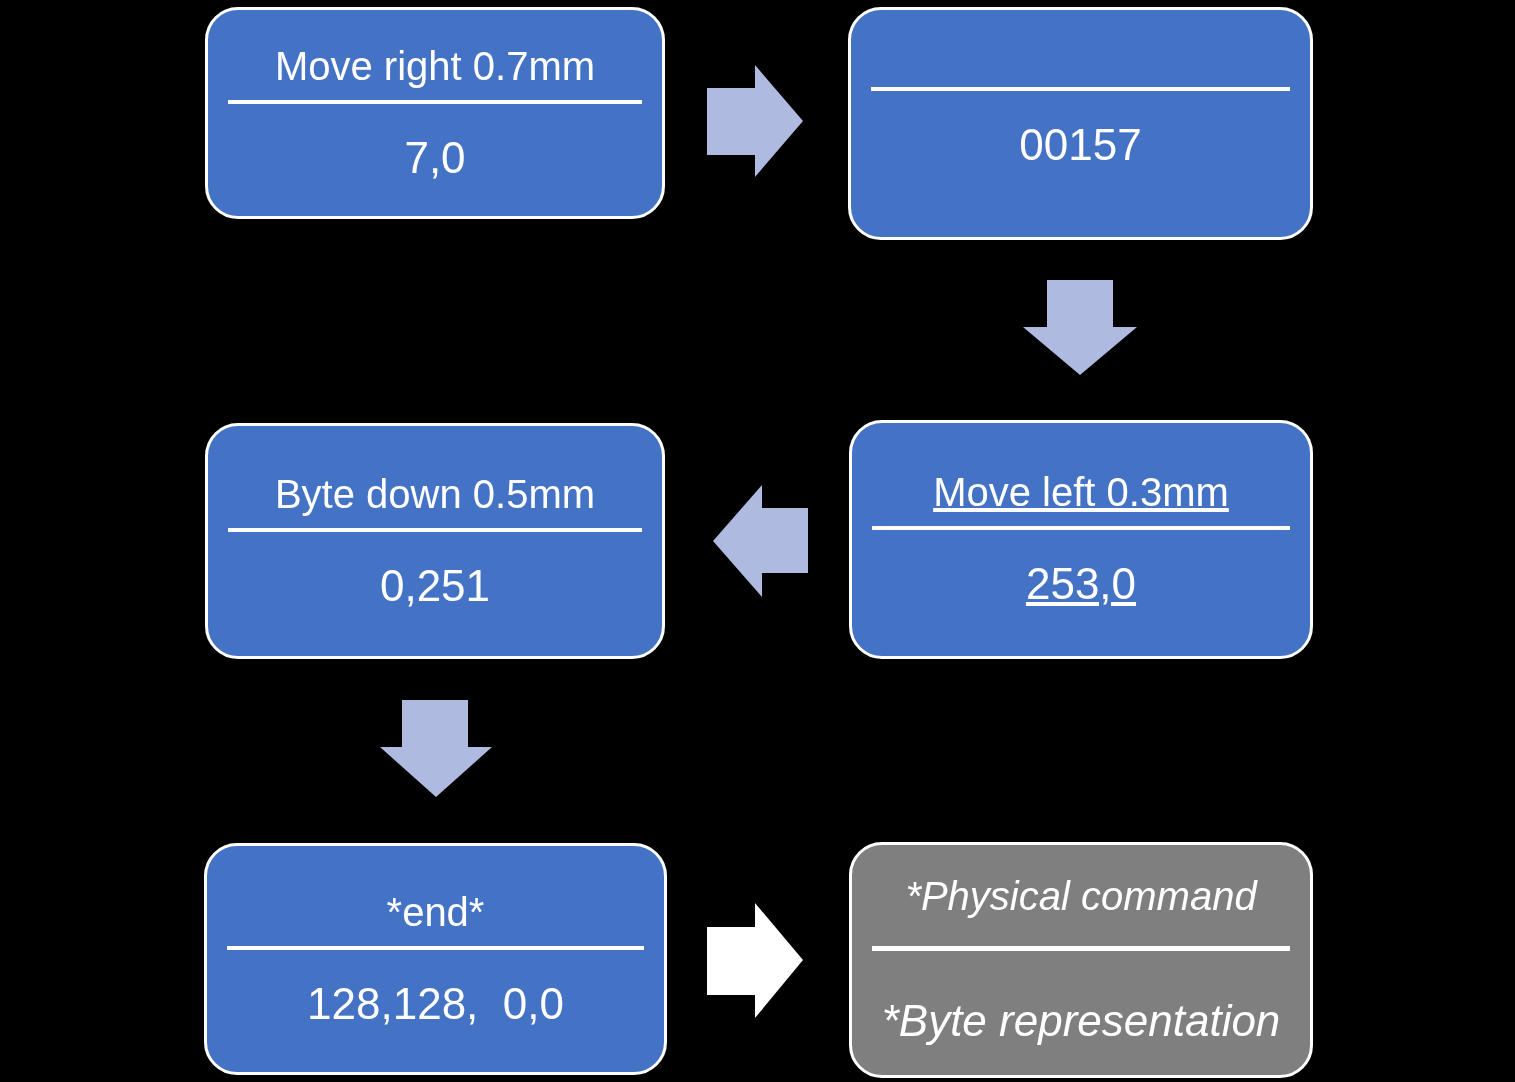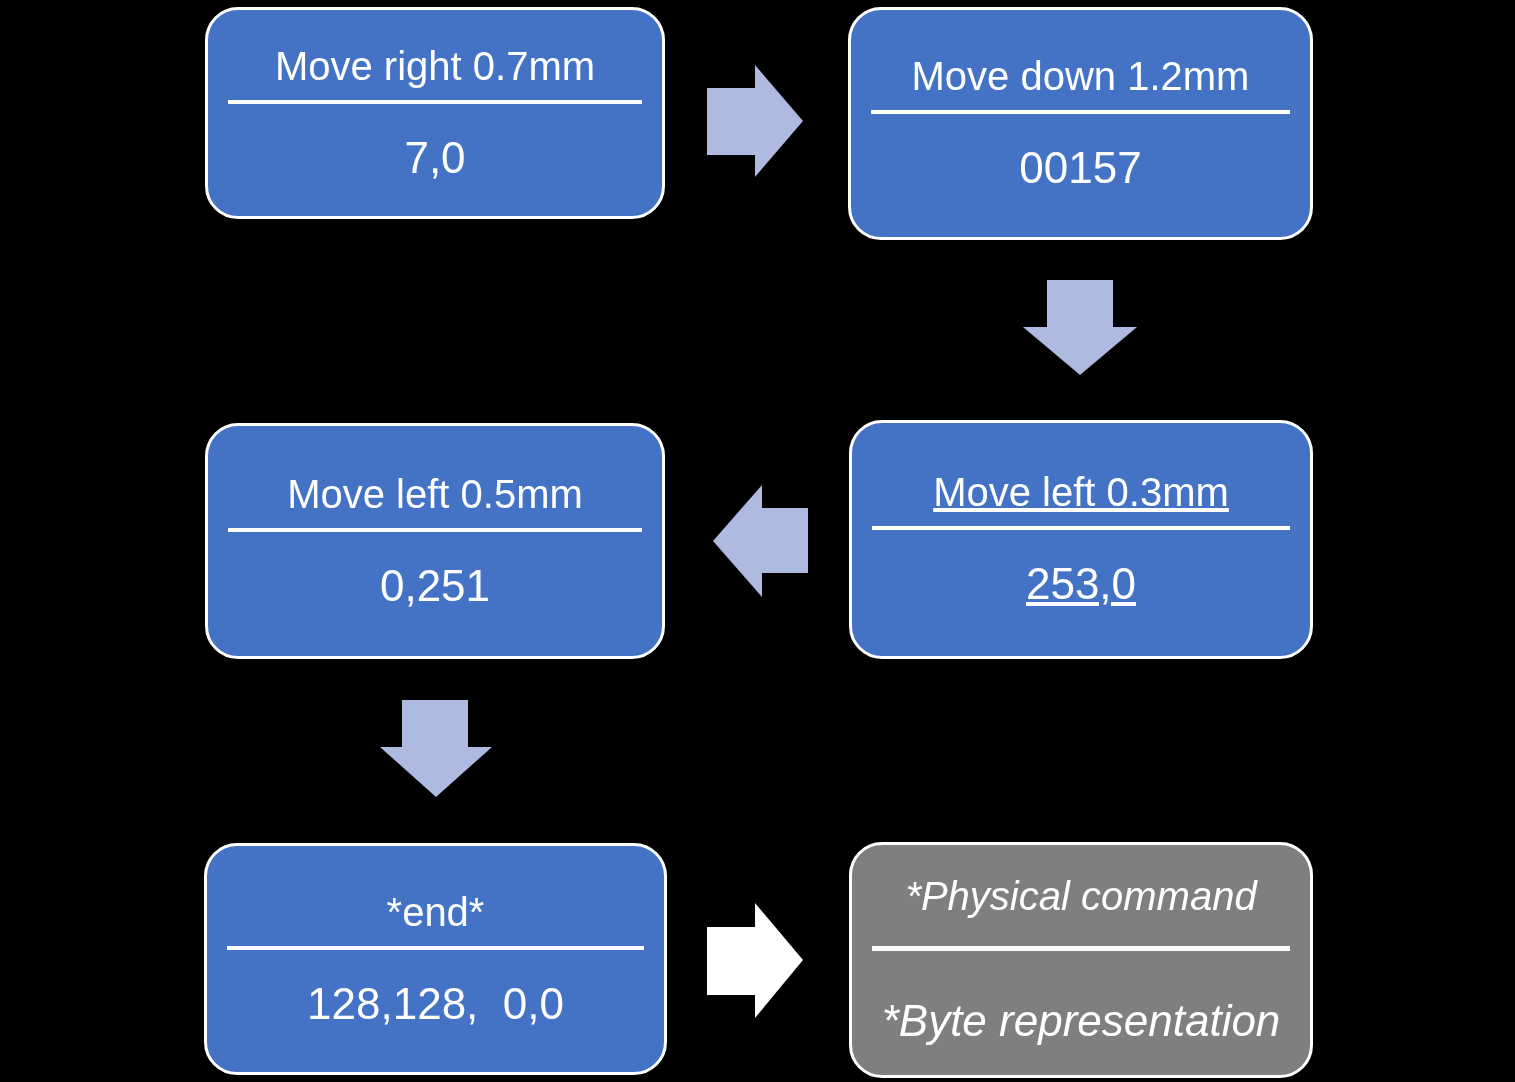--- a/index.html
+++ b/index.html
@@ -74,41 +74,40 @@
     <div class="node-title">Move right 0.7mm</div>
     <div class="node-divider"></div>
     <div class="node-sub">7,0</div>
   </div>
 
   <svg class="arrow pos-arrow1" width="96" height="112" viewBox="0 0 96 112">
     <polygon points="0,23 48,23 48,0 96,56 48,112 48,90 0,90" fill="#AEBADF"></polygon>
   </svg>
 
   <div class="node blue pos-step2">
-    <div class="node-title">Move down 1.2mm</div>
     <div class="node-divider"></div>
     <div class="node-sub">00157</div>
   </div>
 
   <svg class="arrow pos-arrow2" width="114" height="95" viewBox="0 0 114 95">
     <polygon points="24,0 90,0 90,47 114,47 57,95 0,47 24,47" fill="#AEBADF"></polygon>
   </svg>
 
   <div class="node blue pos-step3">
     <div class="node-title">Move left 0.3mm</div>
     <div class="node-divider"></div>
     <div class="node-sub">253,0</div>
   </div>
 
   <svg class="arrow pos-arrow3" width="95" height="112" viewBox="0 0 95 112">
     <polygon points="0,56 49,0 49,23 95,23 95,88 49,88 49,112" fill="#AEBADF"></polygon>
   </svg>
 
   <div class="node blue pos-step4">
-    <div class="node-title">Move left 0.5mm</div>
+    <div class="node-title">Byte down 0.5mm</div>
     <div class="node-divider"></div>
     <div class="node-sub">0,251</div>
   </div>
 
   <svg class="arrow pos-arrow4" width="112" height="97" viewBox="0 0 112 97">
     <polygon points="22,0 88,0 88,47 112,47 56,97 0,47 22,47" fill="#AEBADF"></polygon>
   </svg>
 
   <div class="node blue pos-step5">
     <div class="node-title">*end*</div>

